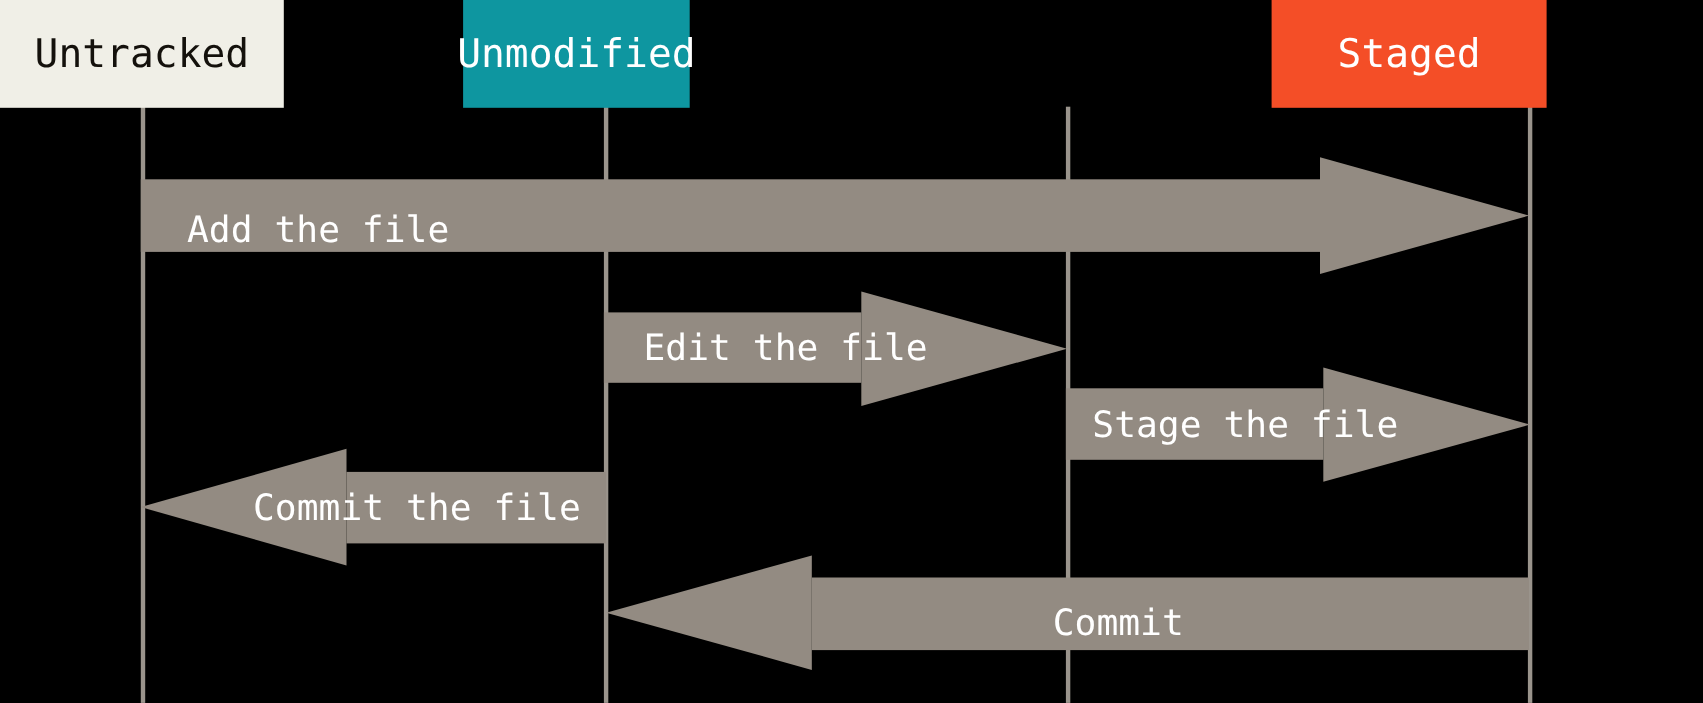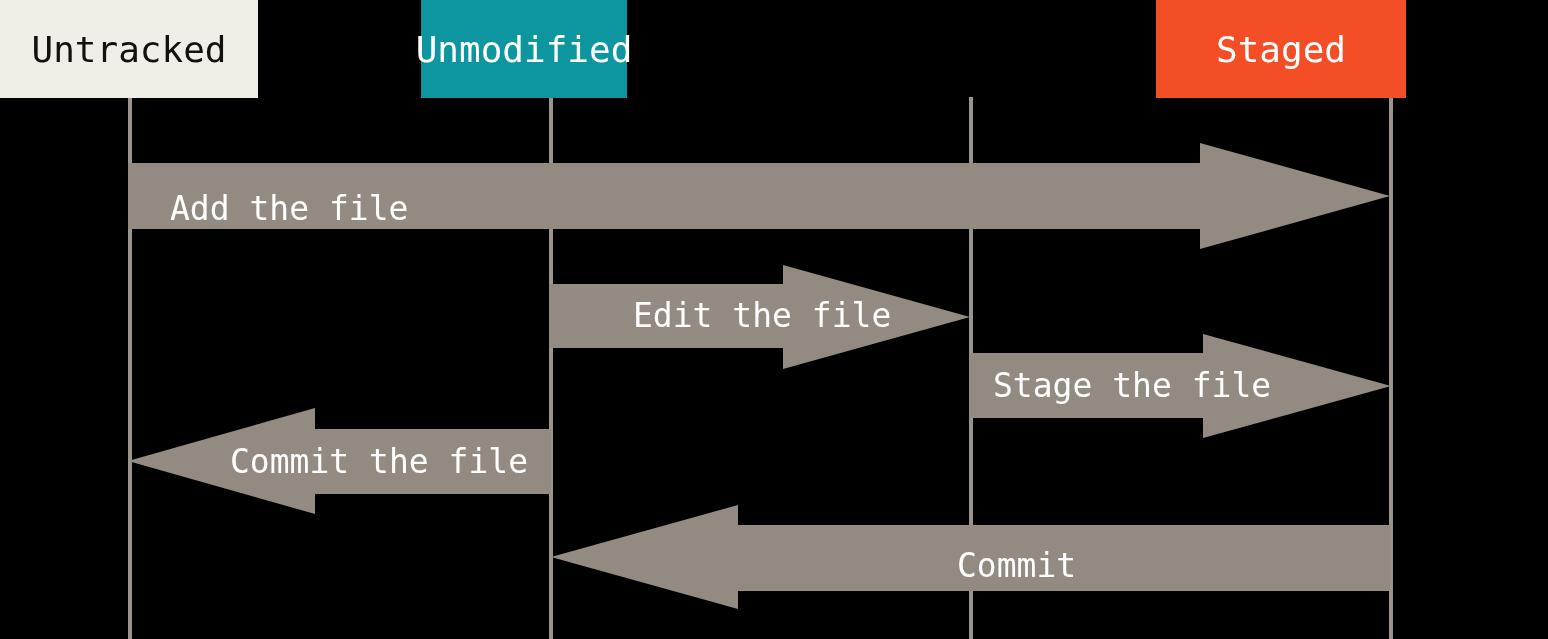--- a/index.html
+++ b/index.html
@@ -50,21 +50,21 @@
   }
 
   
   .a1-shaft { left: 128px; top: 163px; width: 1072px; height: 66px; }
   .a1-head  { left: 1200px; top: 143px; }
   .a1-label { left: 170px; top: 148px; line-height: 66px; margin-top: 28px; }
 
   
   .a2-shaft { left: 549px; top: 284px; width: 234px; height: 64px; }
   .a2-head  { left: 783px; top: 265px; border-top-width: 52px; border-bottom-width: 52px; border-left-width: 187px; }
-  .a2-label { left: 585px; top: 284px; line-height: 64px; margin-left: 48px; }
+  .a2-label { left: 585px; top: 284px; line-height: 64px; }
 
   
   .a3-shaft { left: 969px; top: 353px; width: 234px; height: 65px; }
   .a3-head  { left: 1203px; top: 334px; border-top-width: 52px; border-bottom-width: 52px; border-left-width: 188px; }
   .a3-label { left: 993px; top: 353px; line-height: 65px; }
 
   
   .a4-head  { left: 128px; top: 408px; }
   .a4-shaft { left: 315px; top: 429px; width: 236px; height: 65px; }
   .a4-label { left: 230px; top: 429px; line-height: 65px; }

